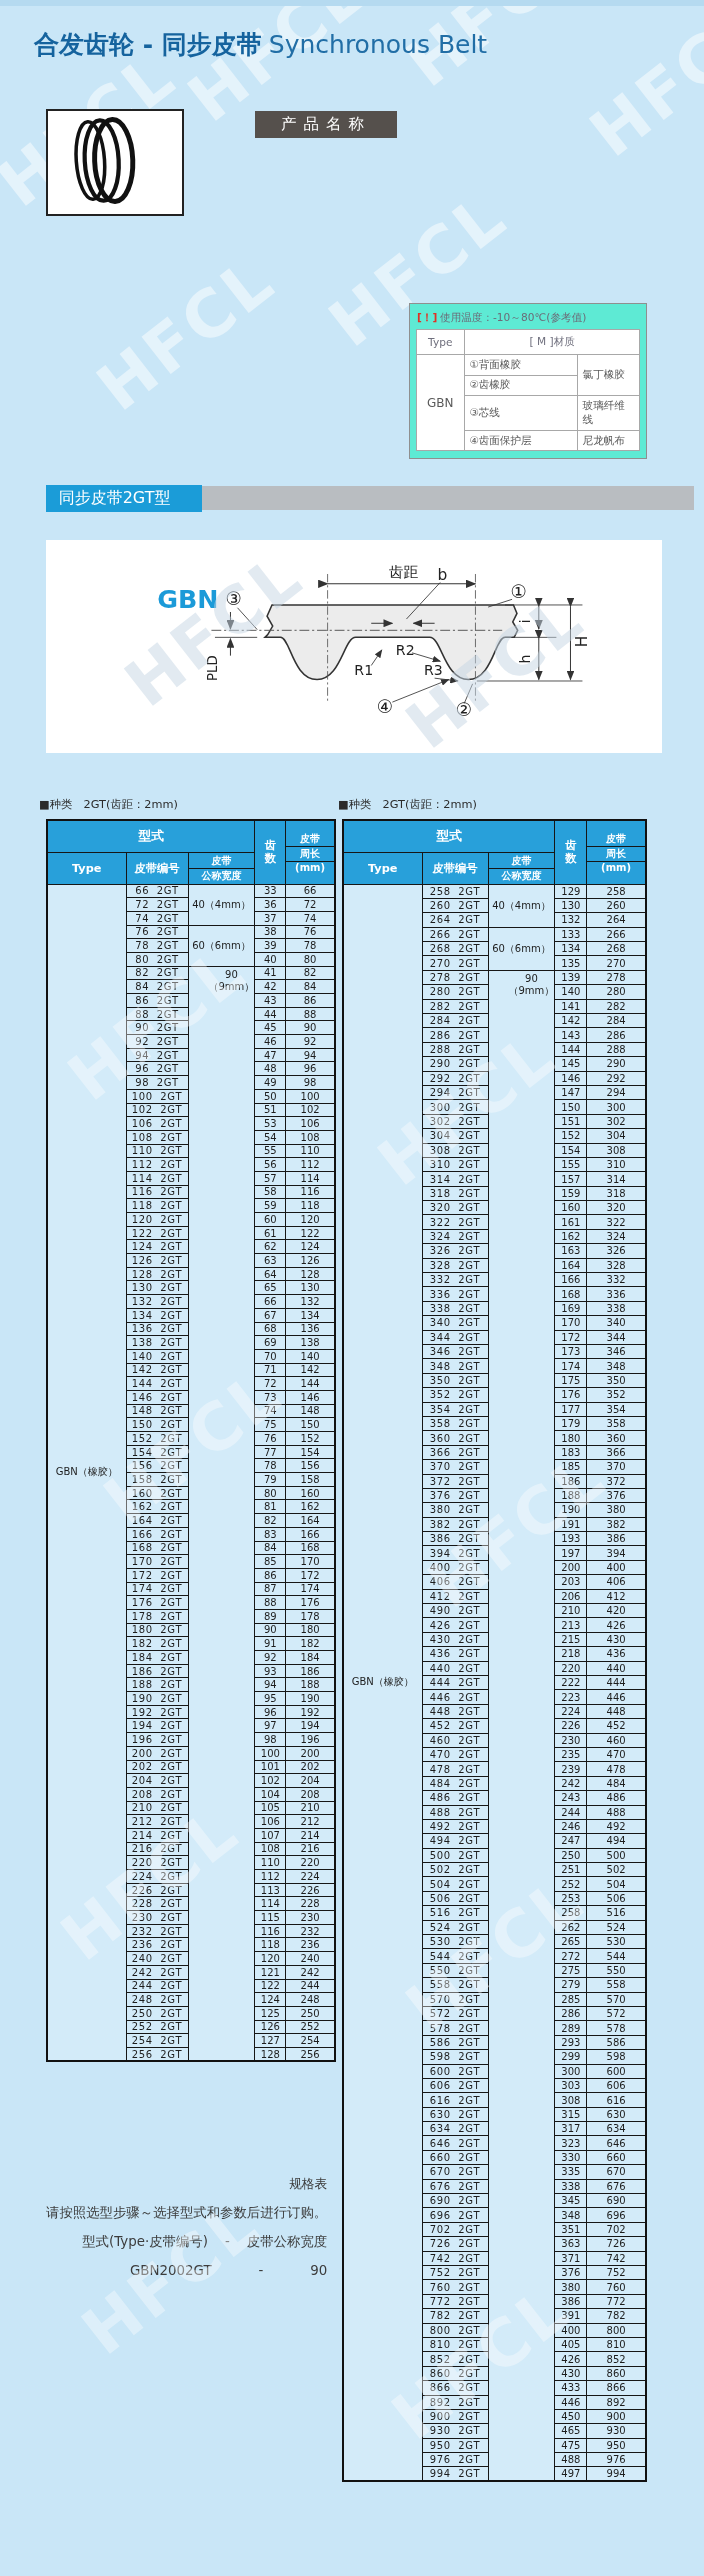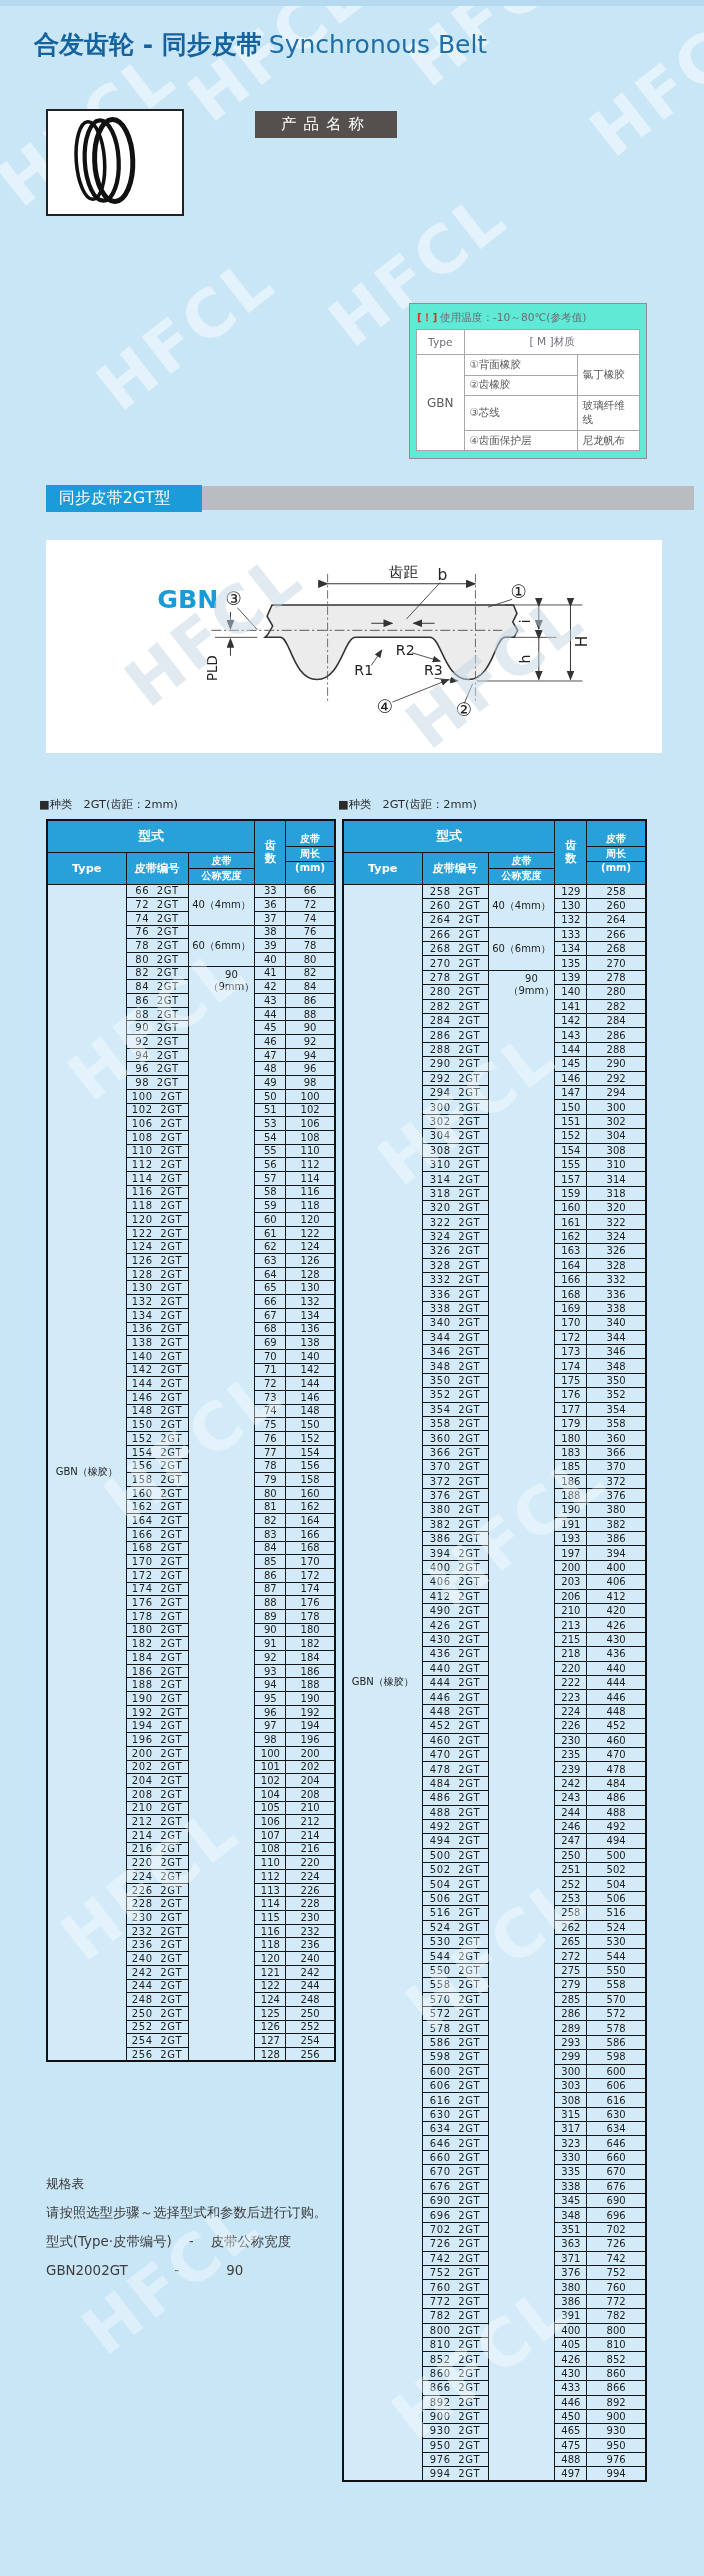--- a/index.html
+++ b/index.html
@@ -47,21 +47,21 @@
   .spectbl td{font-size:10px;color:#1d1d1d;text-align:center;padding:0;background:#d3ebf9;}
   .spectbl .no-cell{letter-spacing:0.7px;word-spacing:3.5px;}
   .spectbl .hsplit{display:block;border-top:1.4px solid #161616;}
   .spectbl .teeth-head{width:12.7px;margin:0 auto;word-break:break-all;line-height:1.2;}
   .spectbl .va-top{vertical-align:top;padding-top:2.1px;padding-left:20px;}
   .tleft tr{height:13.7px;} .tright tr{height:14.4px;}
   .tleft tr.hrow,.tright tr.hrow{height:32px;}
   
   .foot{left:46px;top:2178px;font-size:13.4px;color:#3c3c3c;line-height:1;}
   .foot .l1{font-size:12.7px;}
-  .foot div{margin-bottom:15.5px;white-space:pre;}
+  .foot div{margin-bottom:15.5px;white-space:pre;text-align:right;}
 </style>
 </head>
 <body>
 
 <div class="topstrip"></div>
 
 <div class="wm" style="left:-14px;top:92px">HFCL</div>
 <div class="wm" style="left:176px;top:7px">HFCL</div>
 <div class="wm" style="left:394px;top:-28px">HFCL</div>
 <div class="wm" style="left:578px;top:42px">HFCL</div>

